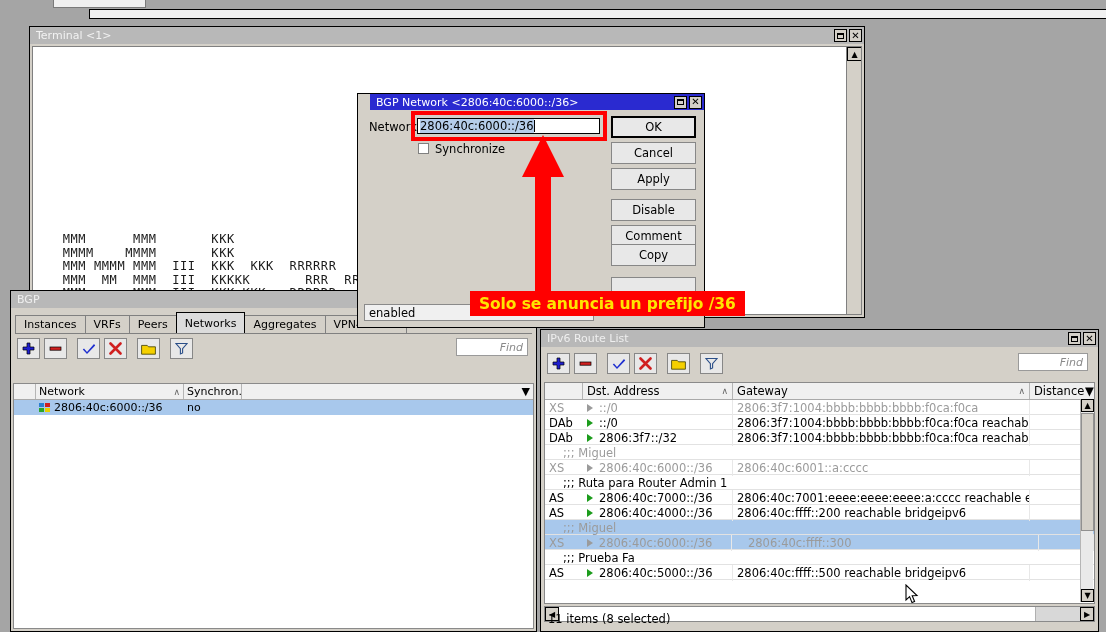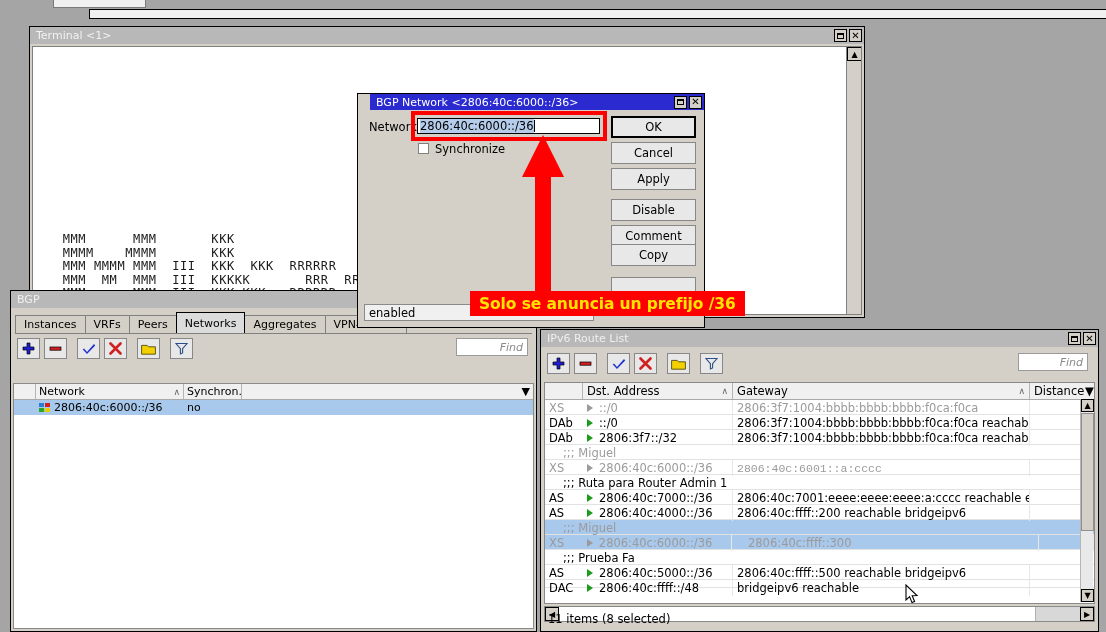--- a/index.html
+++ b/index.html
@@ -318,21 +318,21 @@
         </div>
         <div class="rrow dim cmt">
           <div class="c" style="width: 100%; padding-left: 18px;">;;; Miguel</div>
         </div>
         <div class="rrow dim">
           <div class="c flagcol" style="width: 38px;">XS</div>
           <div class="c" style="width: 150px;">
             <span class="tri gray"></span>
             <span>2806:40c:6000::/36</span>
           </div>
-          <div class="c" style="width: 297px; font-family: Liberation Mono, monospace;">2806:40c:6001::a:cccc</div>
+          <div class="c" style="width: 297px;">2806:40c:6001::a:cccc</div>
           <div class="c" style="width: 55px;"></div>
         </div>
         <div class="rrow cmt">
           <div class="c" style="width: 100%; padding-left: 18px;">;;; Ruta para Router Admin 1</div>
         </div>
         <div class="rrow">
           <div class="c flagcol" style="width: 38px;">AS</div>
           <div class="c" style="width: 150px;">
             <span class="tri"></span>
             <span>2806:40c:7000::/36</span>
@@ -364,29 +364,20 @@
         <div class="rrow cmt">
           <div class="c" style="width: 100%; padding-left: 18px;">;;; Prueba Fa</div>
         </div>
         <div class="rrow">
           <div class="c flagcol" style="width: 38px;">AS</div>
           <div class="c" style="width: 150px;">
             <span class="tri"></span>
             <span>2806:40c:5000::/36</span>
           </div>
           <div class="c" style="width: 297px;">2806:40c:ffff::500 reachable bridgeipv6</div>
-          <div class="c" style="width: 55px;"></div>
-        </div>
-        <div class="rrow" style="height: 8px;">
-          <div class="c flagcol" style="width: 38px;">DAC</div>
-          <div class="c" style="width: 150px;">
-            <span class="tri"></span>
-            <span>2806:40c:ffff::/48</span>
-          </div>
-          <div class="c" style="width: 297px;">bridgeipv6 reachable</div>
           <div class="c" style="width: 55px;"></div>
         </div>
       </div>
 
     <div class="rscroll">
       <div class="ar" style="position:absolute;top:0;">▲</div>
       <div class="thumb" style="top:14px;height:118px;"></div>
       <div class="ar" style="position:absolute;bottom:0;">▼</div>
     </div>
   </div>

